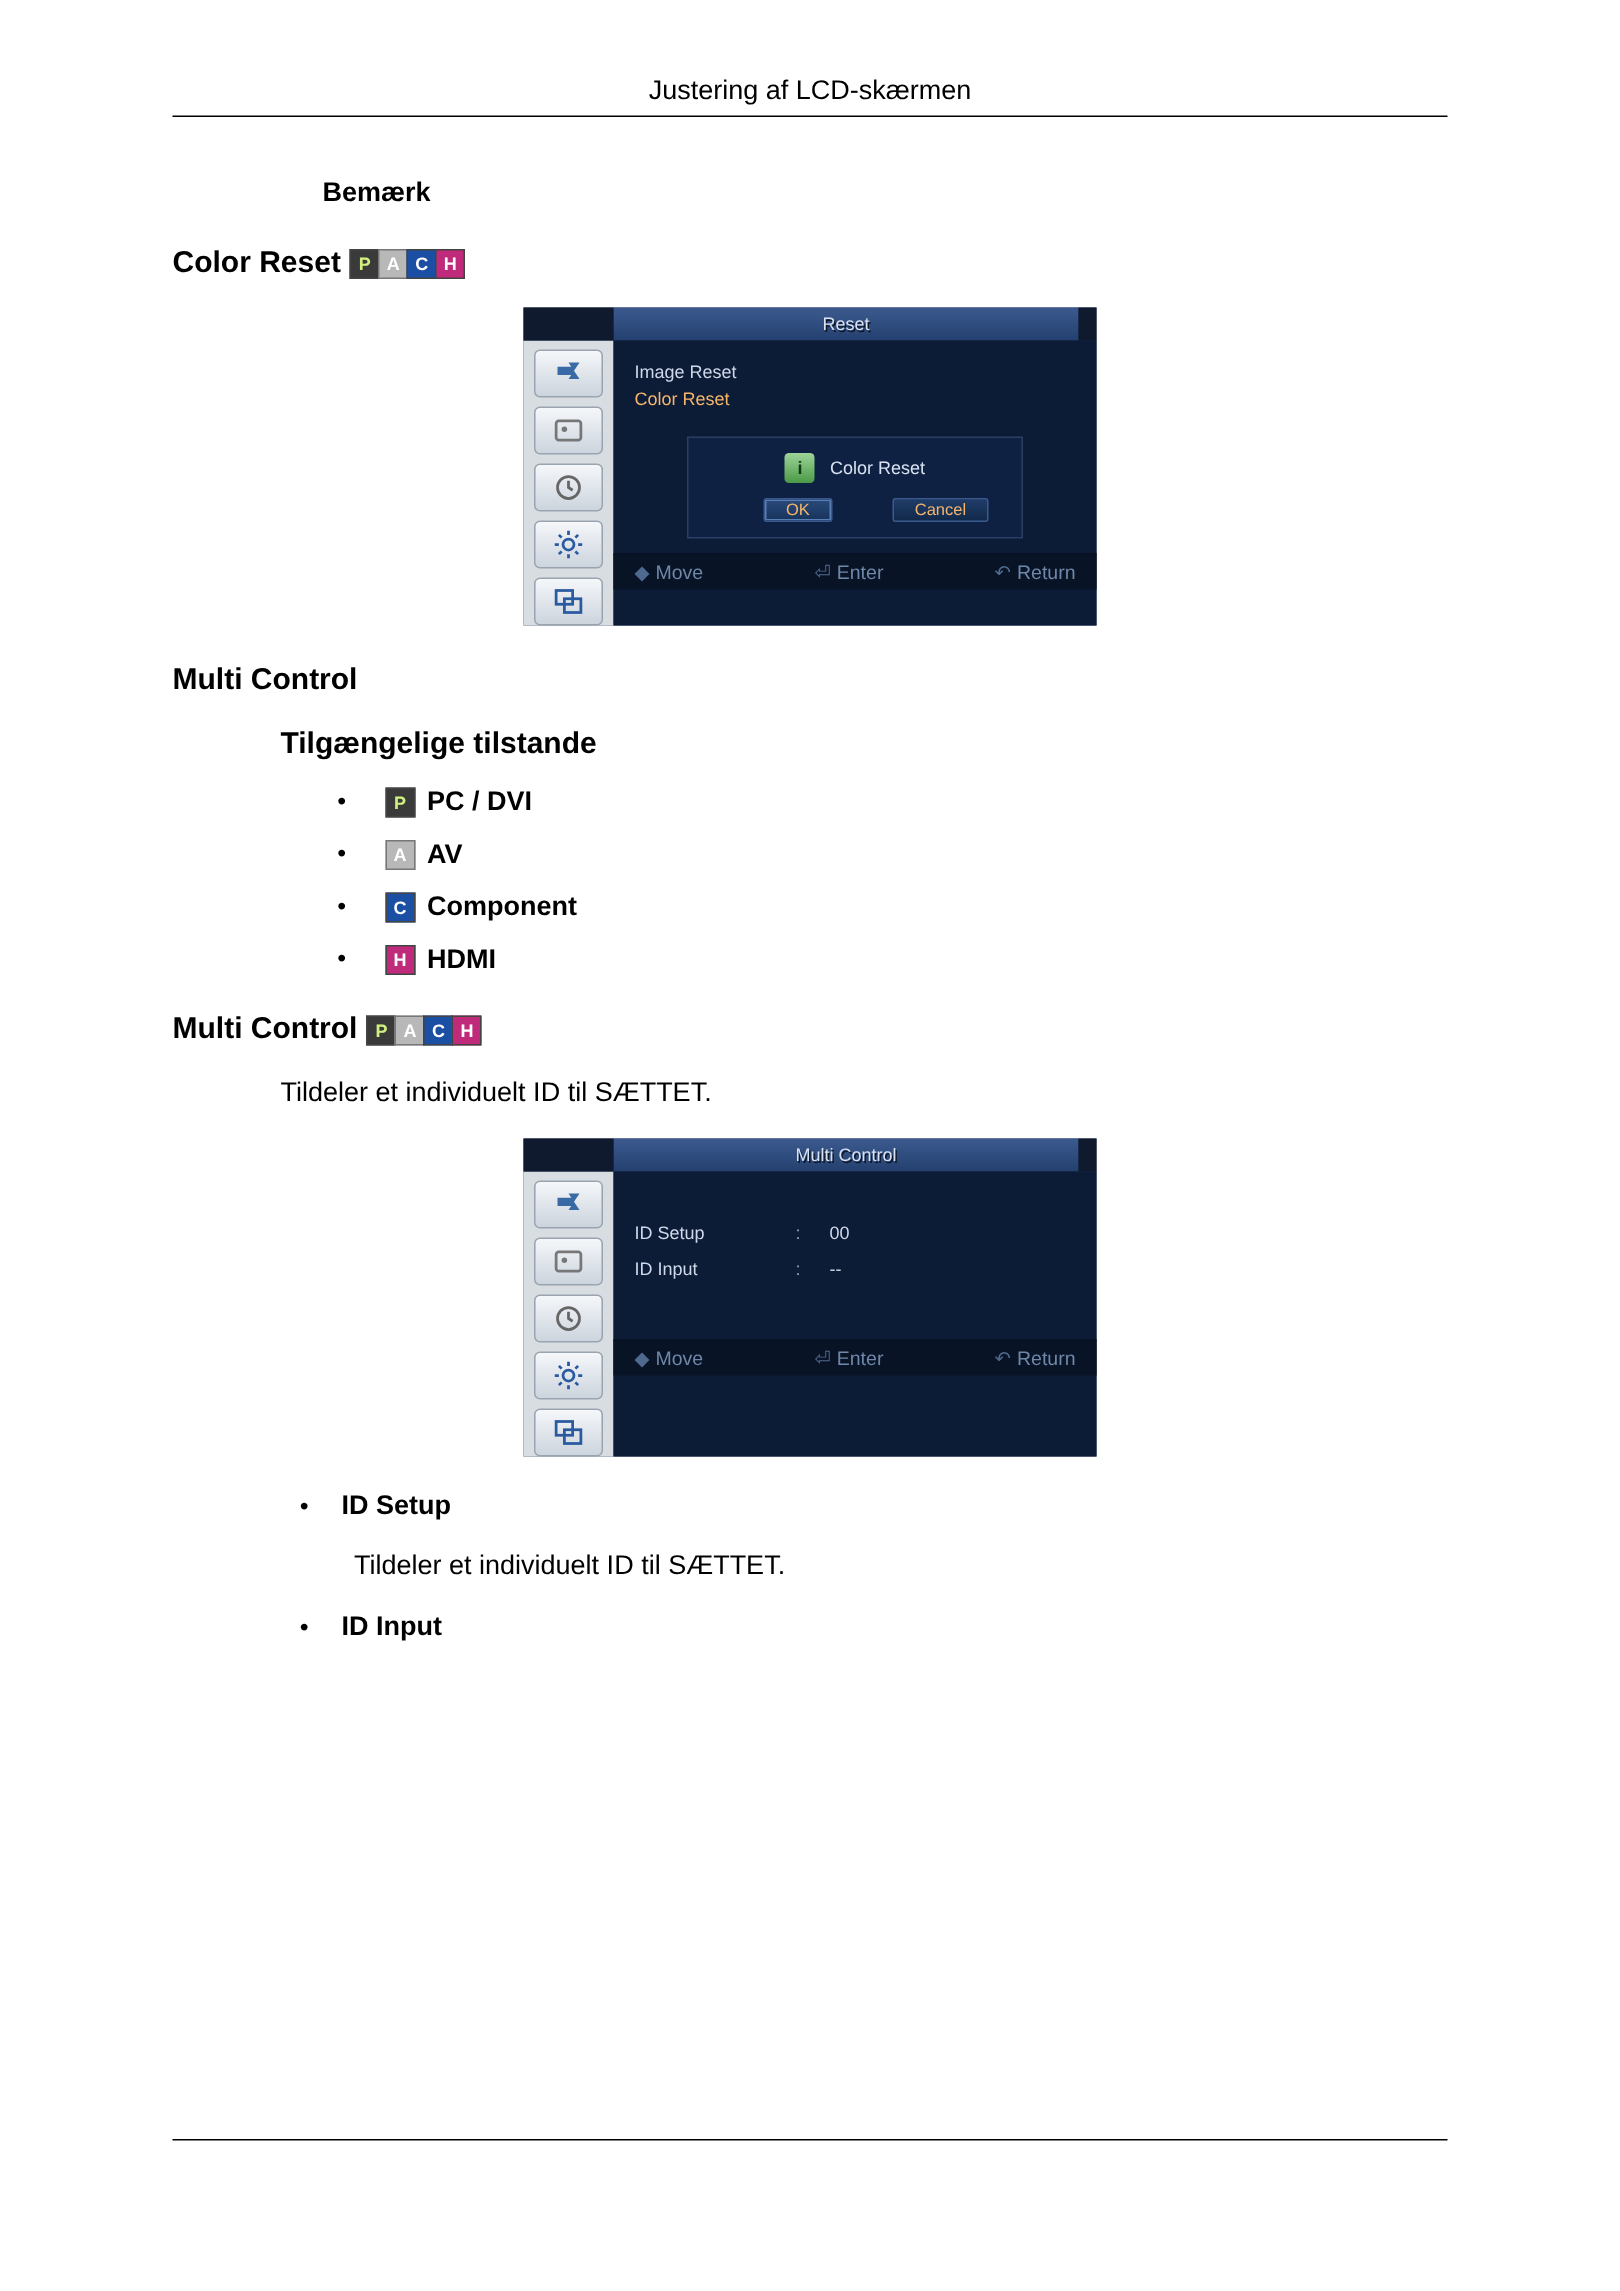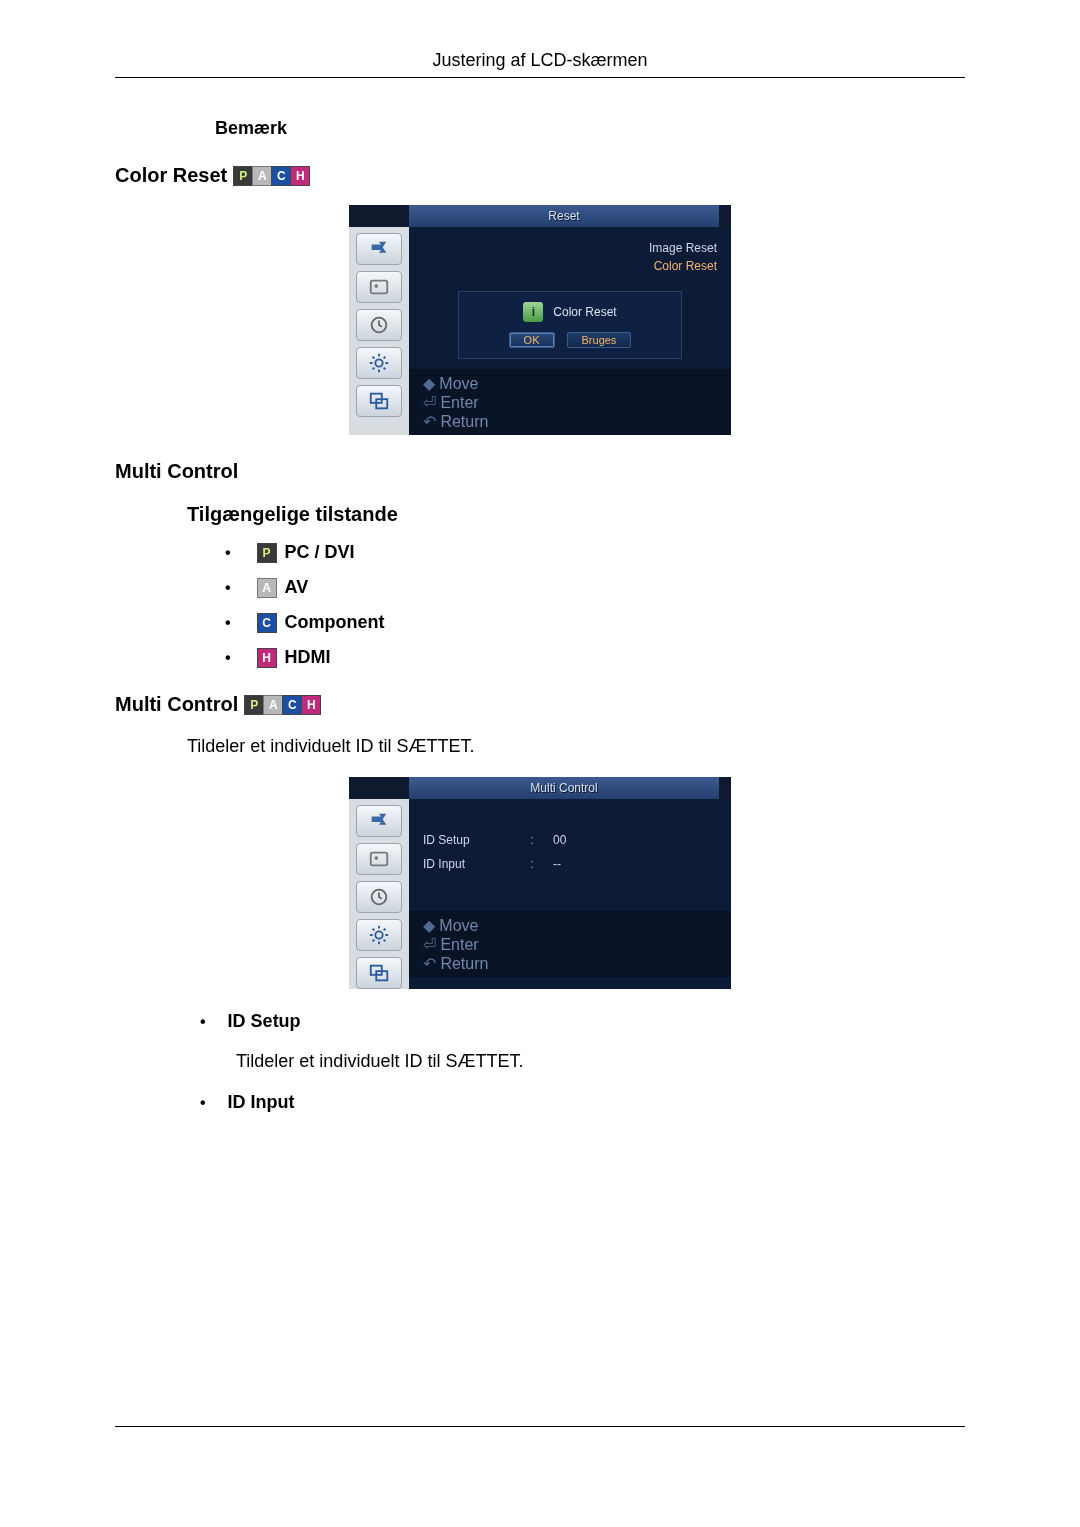--- a/index.html
+++ b/index.html
@@ -161,21 +161,21 @@
     font-size: 14px;
   }
   .tab svg { width: 22px; height: 22px; }
   .osd-main {
     flex: 1;
     background: #0c1b36;
     padding: 10px 14px 4px 14px;
     min-height: 140px;
     position: relative;
   }
-  .osd-list-item { margin: 4px 0; font-size: 12px; text-align: right; }
+  .osd-list-item { margin: 4px 0; font-size: 12px; }
   .osd-list-item.sel { color: #f5b56b; }
 
   .dialog {
     margin: 18px auto 0 auto;
     width: 210px;
     background: #0f2142;
     border: 1px solid #2a3f63;
     padding: 10px 6px 10px 6px;
     text-align: center;
   }
@@ -190,35 +190,35 @@
     color: #0f3c0f; font-weight: bold; font-size: 12px;
   }
   .dialog-btns { display: flex; justify-content: center; gap: 12px; }
   .dbtn {
     padding: 1px 14px;
     font-size: 11px;
     color: #f5b56b;
     background: linear-gradient(#1f3c68, #12294b);
     border: 1px solid #3a5a8f;
     border-radius: 2px;
+    margin-left: 28px;
   }
   .dbtn.primary {
     background: linear-gradient(#2a4a7a, #17335c);
     box-shadow: 0 0 0 1px #5a7fb5 inset;
   }
 
   .osd-footer {
     background: #091326;
     display: flex;
     justify-content: space-between;
     padding: 4px 14px;
-    font-size: 16px;
+    font-size: 13px;
     color: #6f87a8;
     border-top: 1px solid #061020;
-    flex-direction: column;
   }
   .osd-footer span::before {
     content: attr(data-sym);
     margin-right: 4px;
     color: #4f6a90;
   }
 
   .osd-row {
     display: flex;
     margin: 10px 0;
@@ -297,21 +297,21 @@
         <div class="osd-main">
           <div class="osd-list-item">Image Reset</div>
           <div class="osd-list-item sel">Color Reset</div>
           <div class="dialog">
             <div class="dialog-head">
               <span class="dialog-icon">i</span>
               <span>Color Reset</span>
             </div>
             <div class="dialog-btns">
               <span class="dbtn primary">OK</span>
-              <span class="dbtn">Bruges</span>
+              <span class="dbtn">Cancel</span>
             </div>
           </div>
           <div class="osd-footer" style="margin:10px -14px -4px -14px;">
             <span data-sym="◆">Move</span>
             <span data-sym="⏎">Enter</span>
             <span data-sym="↶">Return</span>
           </div>
         </div>
       </div>
     </div>

